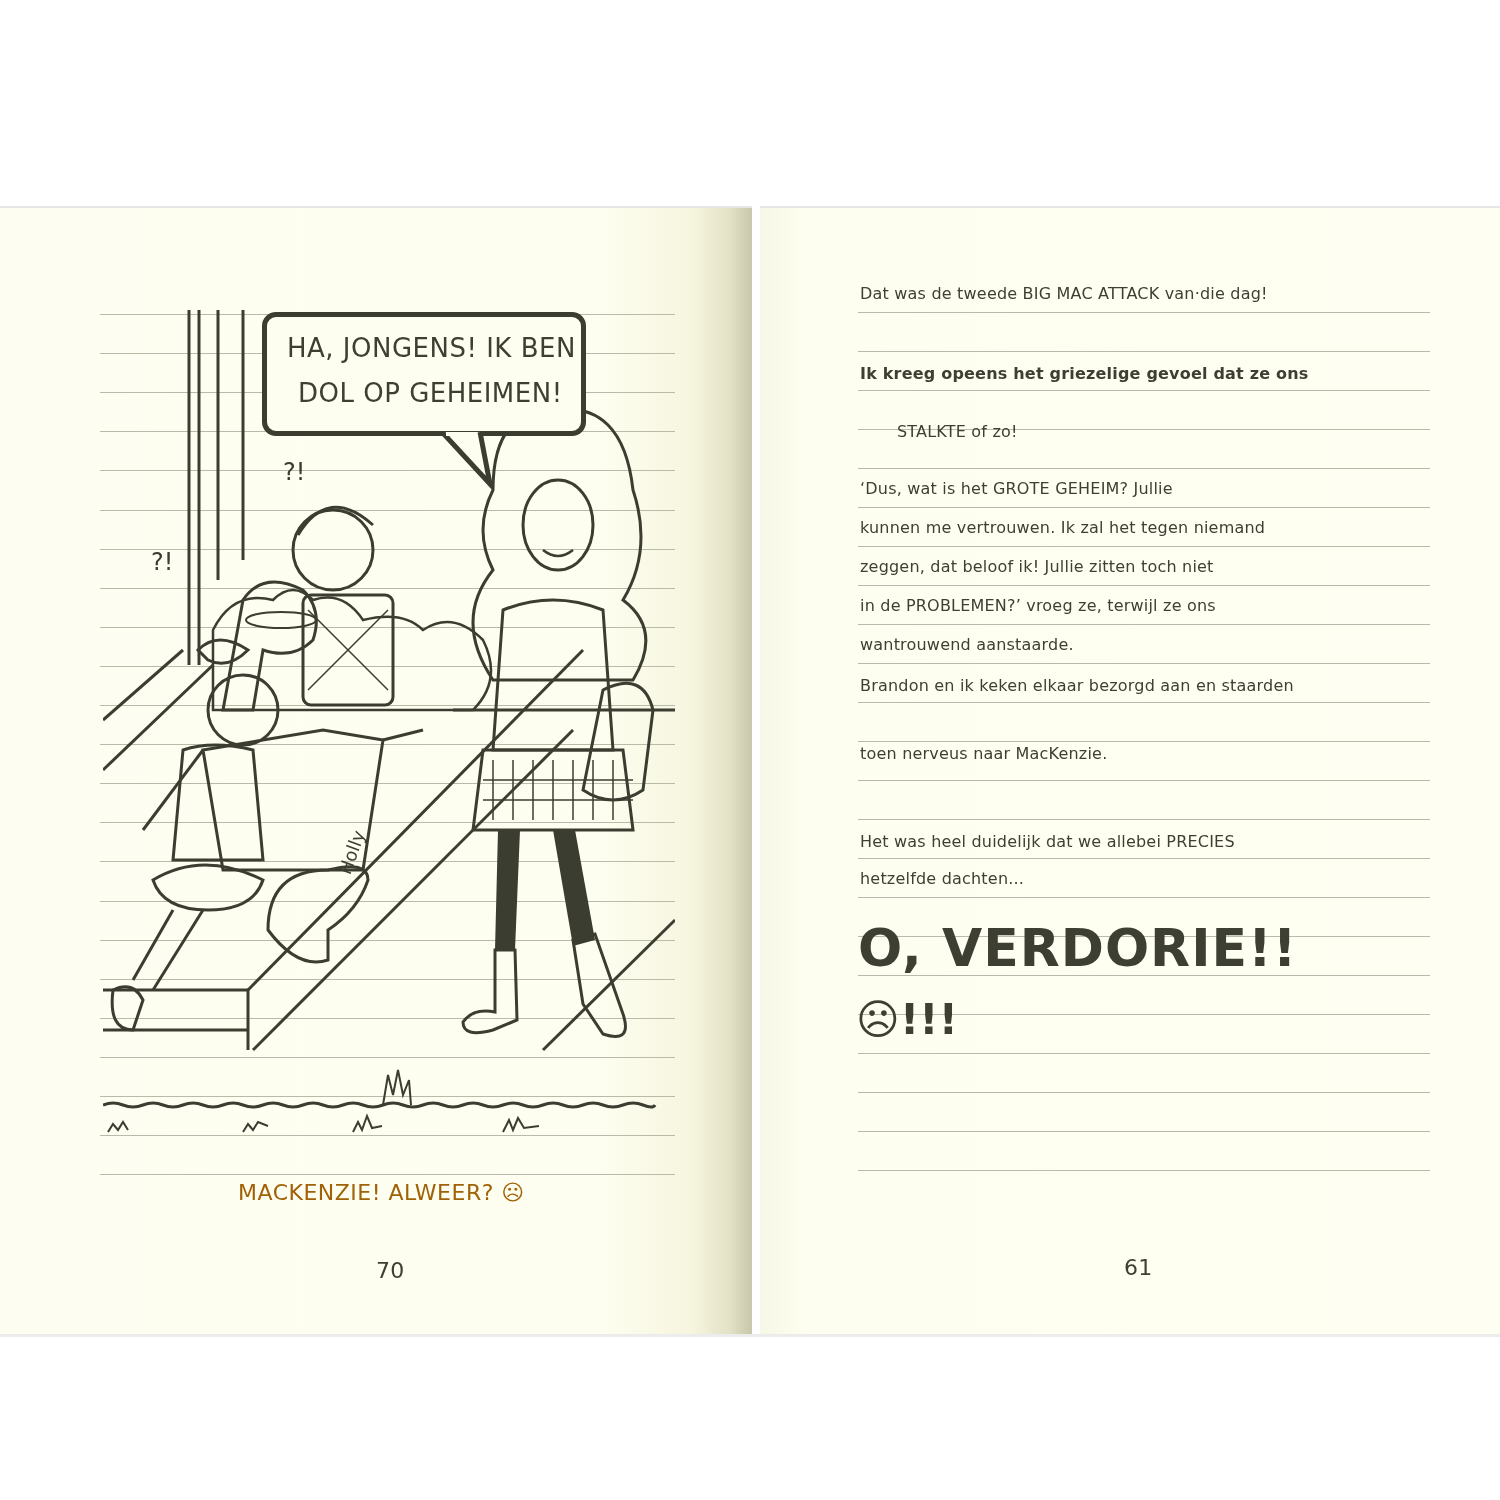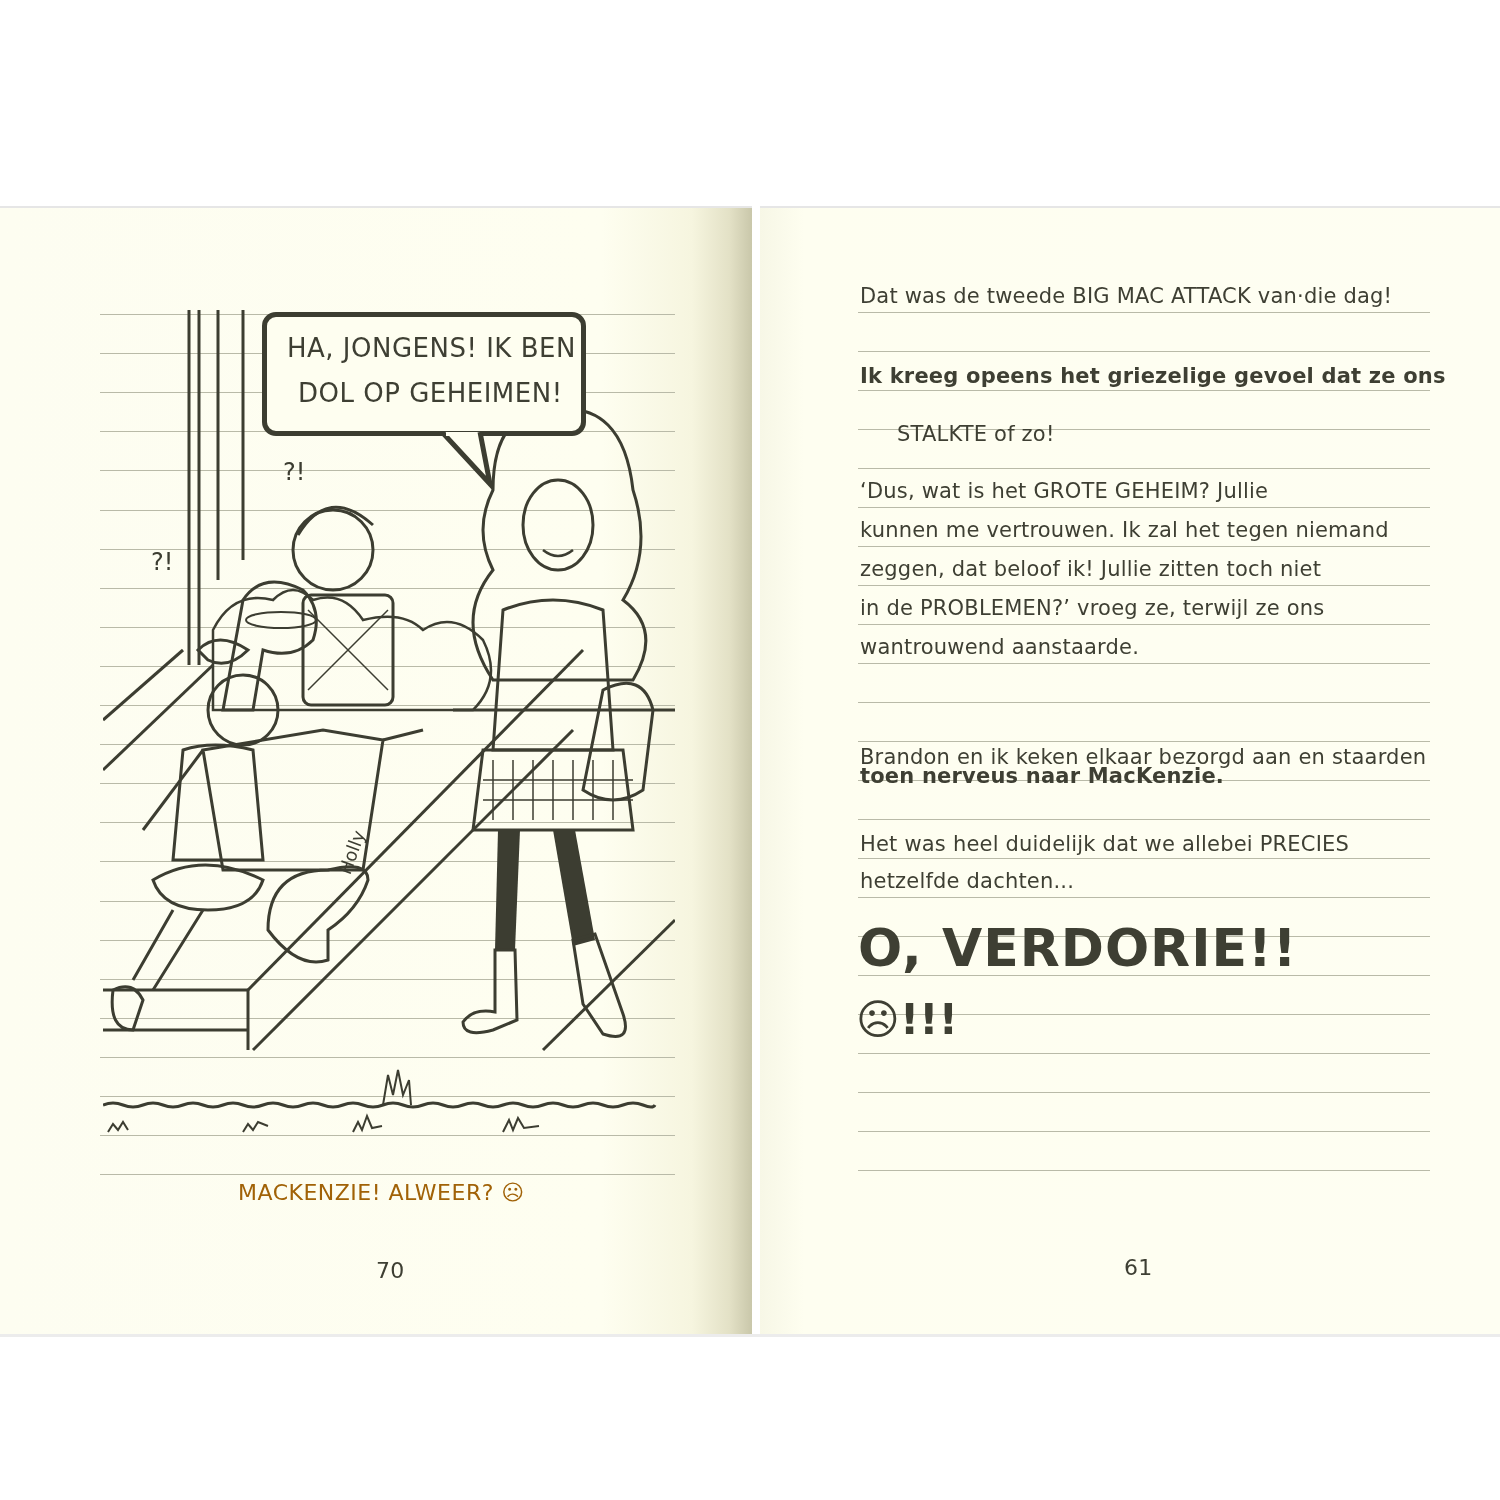--- a/index.html
+++ b/index.html
@@ -18,21 +18,21 @@
     left: 760px; width: 740px;
     background: linear-gradient(to right, #f7f7e6 0%, #fefef0 6%, #fefef2 100%);
     border-top: 2px solid #e6e6e6;
   }
   .spine { position: absolute; left: 752px; top: 0; width: 8px; height: 1128px; background: #ffffff; }
   .bottom-shadow { position: absolute; left: 0; top: 1128px; width: 1500px; height: 3px; background: #ececec; }
 
   .rule { position: absolute; height: 1px; background: #b9baa8; }
 
   .hand { font-family: "DejaVu Sans", sans-serif; color: #3e3f33; position: absolute; white-space: nowrap; letter-spacing: 0.2px; }
-  .body-line { font-size: 21px; left: 860px; }
+  .body-line { font-size: 16px; left: 860px; }
   .big { font-size: 52px; font-weight: bold; left: 858px; letter-spacing: 1px; }
   .frown { font-size: 42px; left: 856px; font-weight: bold; }
   .page-num { font-size: 22px; position: absolute; color: #3e3f33; }
   .caption { font-size: 22px; color: #a16207; position: absolute; left: 238px; top: 1180px; letter-spacing: 0.5px; }
 
   
   .illustration { position: absolute; left: 103px; top: 310px; width: 572px; height: 830px; }
   .bubble {
     position: absolute; left: 262px; top: 312px; width: 324px; height: 124px;
     border: 5px solid #3c3d31; border-radius: 14px; background: #fefef0; box-sizing: border-box;
@@ -190,18 +190,18 @@
 <div class="page-num hand" style="left:1124px; top:1255px;">61</div>
 
 <div class="hand body-line" style="top:284px;">Dat was de tweede BIG MAC ATTACK van·die dag!</div>
 <div class="hand body-line" style="top:364px;font-weight:bold;">Ik kreeg opeens het griezelige gevoel dat ze ons</div>
 <div class="hand body-line" style="top:422px;margin-left:37px;">STALKTE of zo!</div>
 <div class="hand body-line" style="top:479px;">‘Dus, wat is het GROTE GEHEIM? Jullie</div>
 <div class="hand body-line" style="top:518px;">kunnen me vertrouwen. Ik zal het tegen niemand</div>
 <div class="hand body-line" style="top:557px;">zeggen, dat beloof ik! Jullie zitten toch niet</div>
 <div class="hand body-line" style="top:596px;">in de PROBLEMEN?’ vroeg ze, terwijl ze ons</div>
 <div class="hand body-line" style="top:635px;">wantrouwend aanstaarde.</div>
-<div class="hand body-line" style="top:745px;">Brandon en ik keken elkaar bezorgd aan en staarden</div>
-<div class="hand body-line" style="top:764px;font-weight:bold;">toen nerveus naar MacKenzie.</div>
+<div class="hand body-line" style="top:676px;">Brandon en ik keken elkaar bezorgd aan en staarden</div>
+<div class="hand body-line" style="top:744px;">toen nerveus naar MacKenzie.</div>
 <div class="hand body-line" style="top:832px;text-align:right;">Het was heel duidelijk dat we allebei PRECIES</div>
 <div class="hand body-line" style="top:869px;">hetzelfde dachten...</div>
 <div class="hand big" style="top:918px;">O, VERDORIE!!</div>
 <div class="hand frown" style="top:995px;">☹!!!</div>
 
 </body></html>

